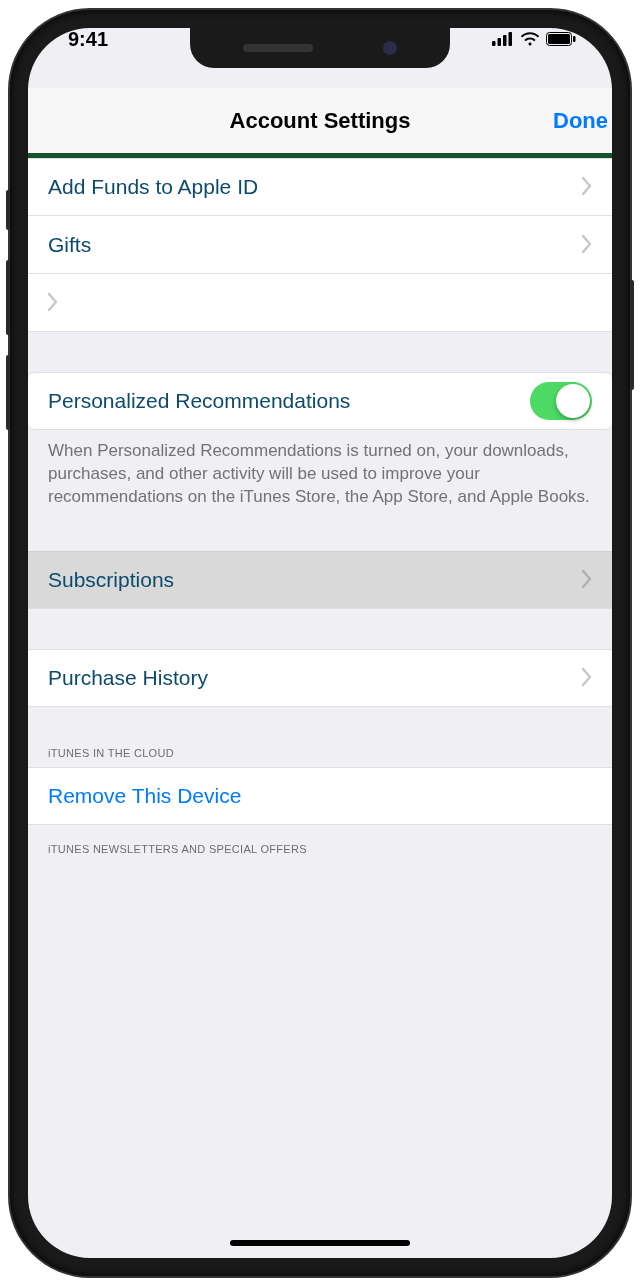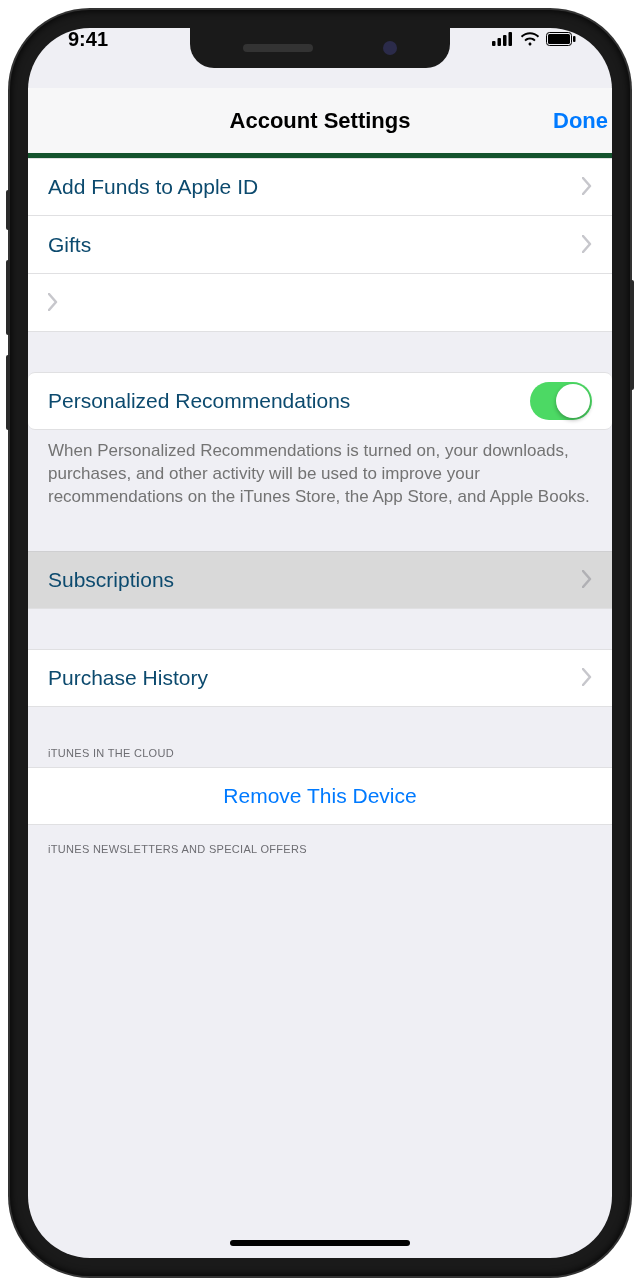--- a/index.html
+++ b/index.html
@@ -102,21 +102,21 @@
       padding: 0 20px;
       display: flex;
       align-items: center;
       justify-content: space-between;
       border-bottom: 1px solid #e0e0e2;
       font-size: 21px;
       color: #0c4a6e;
     }
     .cell:first-child { border-top: 1px solid #e0e0e2; }
     .cell.highlighted { background: #d9d9d9; }
-    .cell.center { justify-content: center; color: #007aff; }
+    .cell.center { justify-content: flex-start; color: #007aff; }
     .chevron {
       color: #c7c7cc;
       font-size: 24px;
     }
     .toggle {
       width: 62px;
       height: 38px;
       background: #4cd964;
       border-radius: 19px;
       position: relative;

